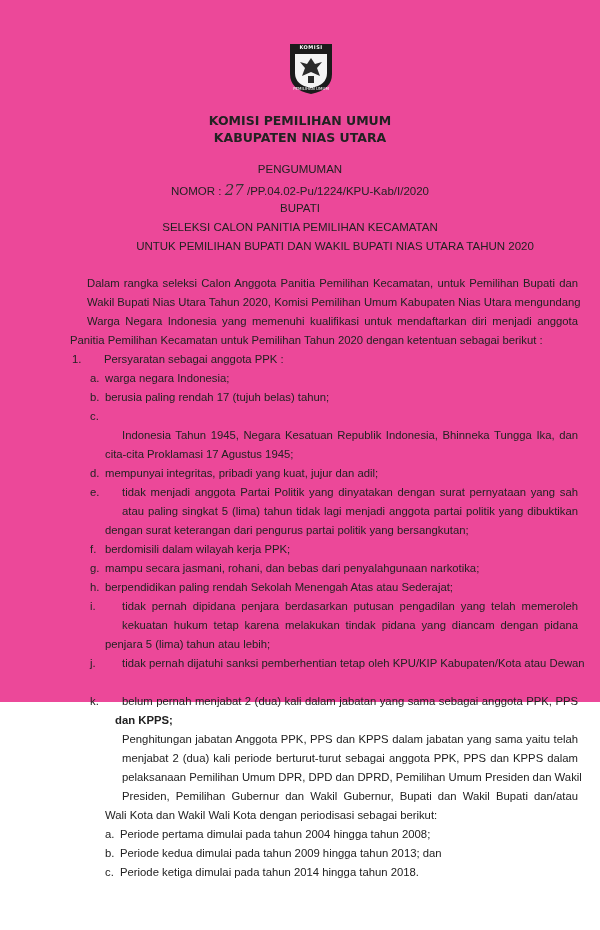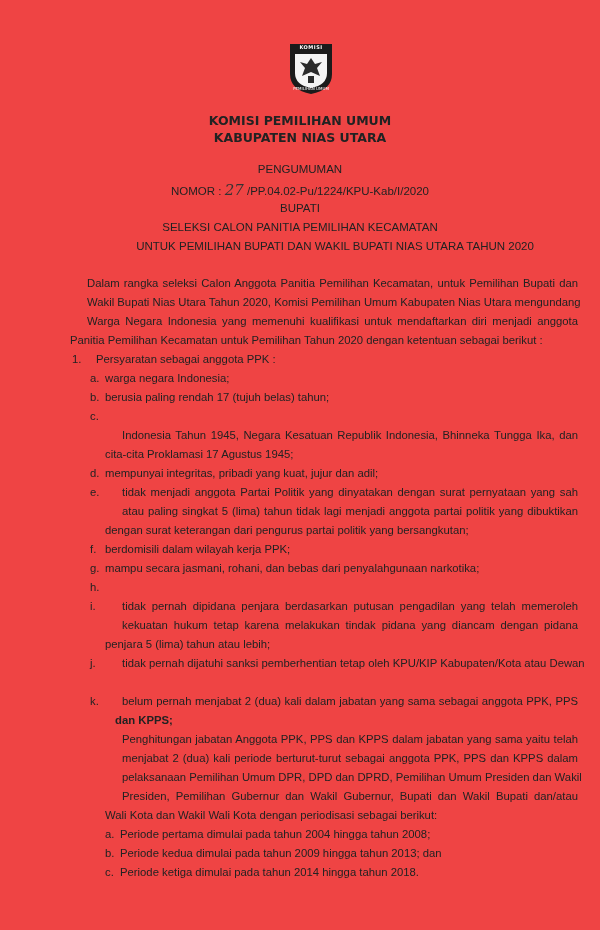--- a/index.html
+++ b/index.html
@@ -1,18 +1,18 @@
 <!DOCTYPE html>
 <html><head>
 <meta charset="utf-8">
 <style>
   html, body { margin: 0; padding: 0; background: #ffffff; }
   body { width: 600px; height: 930px; position: relative; overflow: hidden;
          font-family: "Liberation Sans", sans-serif; color: #1a1a1a; }
-  .page { position: absolute; left: 0; top: 0; width: 600px; height: 930px; background: #ef4444; }
+  .page { position: absolute; left: 0; top: 0; width: 600px; height: 702px; background: #ec4899; }
   .logo { position: absolute; left: 286px; top: 40px; width: 50px; height: 56px; }
   .org { position: absolute; left: 0; width: 600px; text-align: center;
          font-family: "DejaVu Sans", sans-serif; font-weight: bold; font-size: 12.5px; color: #222; }
   .org1 { top: 113px; }
   .org2 { top: 130px; }
   .center { position: absolute; left: 0; width: 600px; text-align: center; font-size: 11.5px; color: #222; }
   .nomor-num { font-family: "DejaVu Serif", serif; font-style: italic; font-size: 15px; color: #333; }
   .line { position: absolute; font-size: 11.3px; line-height: 14px; white-space: nowrap; color: #222; }
   .just { text-align: justify; text-align-last: justify; margin-left: 17px; }
   .lbl { position: absolute; font-size: 11.3px; line-height: 14px; color: #222; }
@@ -43,21 +43,21 @@
   <div class="center" style="top:202px;">BUPATI</div>
   <div class="center" style="top:221px;">SELEKSI CALON PANITIA PEMILIHAN KECAMATAN</div>
   <div class="center" style="top:240px;padding-left:35px;">UNTUK PEMILIHAN BUPATI DAN WAKIL BUPATI NIAS UTARA TAHUN 2020</div>
 
   <div class="line just" style="left:70px;top:276px;width:491px;">Dalam rangka seleksi Calon Anggota Panitia Pemilihan Kecamatan, untuk Pemilihan Bupati dan</div>
   <div class="line just" style="left:70px;top:295px;width:491px;">Wakil Bupati Nias Utara Tahun 2020, Komisi Pemilihan Umum Kabupaten Nias Utara mengundang</div>
   <div class="line just" style="left:70px;top:314px;width:491px;">Warga Negara Indonesia yang memenuhi kualifikasi untuk mendaftarkan diri menjadi anggota</div>
   <div class="line" style="left:70px;top:333px;">Panitia Pemilihan Kecamatan untuk Pemilihan Tahun 2020 dengan ketentuan sebagai  berikut :</div>
 
   <div class="lbl" style="left:72px;top:352px;">1.</div>
-  <div class="line" style="left:96px;top:352px;text-align:center;">Persyaratan sebagai anggota  PPK :</div>
+  <div class="line" style="left:104px;top:352px;text-align:center;">Persyaratan sebagai anggota  PPK :</div>
 
   <div class="lbl" style="left:90px;top:371px;">a.</div>
   <div class="line" style="left:105px;top:371px;">warga negara  Indonesia;</div>
 
   <div class="lbl" style="left:90px;top:390px;">b.</div>
   <div class="line" style="left:105px;top:390px;">berusia paling rendah 17 (tujuh belas)  tahun;</div>
 
   <div class="lbl" style="left:90px;top:409px;">c.</div>
   <div class="line just" style="left:105px;top:428px;width:456px;">Indonesia Tahun 1945, Negara Kesatuan Republik Indonesia, Bhinneka Tungga Ika, dan</div>
   <div class="line" style="left:105px;top:447px;">cita-cita Proklamasi 17 Agustus 1945;</div>
@@ -70,20 +70,21 @@
   <div class="line just" style="left:105px;top:504px;width:456px;">atau paling singkat 5 (lima) tahun tidak lagi menjadi anggota partai politik yang dibuktikan</div>
   <div class="line" style="left:105px;top:523px;">dengan surat keterangan dari pengurus partai politik yang bersangkutan;</div>
 
   <div class="lbl" style="left:90px;top:542px;">f.</div>
   <div class="line" style="left:105px;top:542px;">berdomisili dalam wilayah kerja PPK;</div>
 
   <div class="lbl" style="left:90px;top:561px;">g.</div>
   <div class="line" style="left:105px;top:561px;">mampu secara jasmani, rohani, dan bebas dari penyalahgunaan narkotika;</div>
 
   <div class="lbl" style="left:90px;top:580px;">h.</div>
+  <div class="line" style="left:105px;top:580px;">berpendidikan paling rendah Sekolah Menengah Atas atau Sederajat;</div>
 
   <div class="lbl" style="left:90px;top:599px;">i.</div>
   <div class="line just" style="left:105px;top:599px;width:456px;">tidak pernah dipidana penjara berdasarkan putusan pengadilan yang telah memeroleh</div>
   <div class="line just" style="left:105px;top:618px;width:456px;">kekuatan hukum tetap karena melakukan tindak pidana yang diancam dengan pidana</div>
   <div class="line" style="left:105px;top:637px;">penjara 5 (lima) tahun atau lebih;</div>
 
   <div class="lbl" style="left:90px;top:656px;">j.</div>
   <div class="line just" style="left:105px;top:656px;width:456px;">tidak pernah dijatuhi sanksi pemberhentian tetap oleh KPU/KIP Kabupaten/Kota atau Dewan</div>
 
   <div class="lbl" style="left:90px;top:694px;">k.</div>

